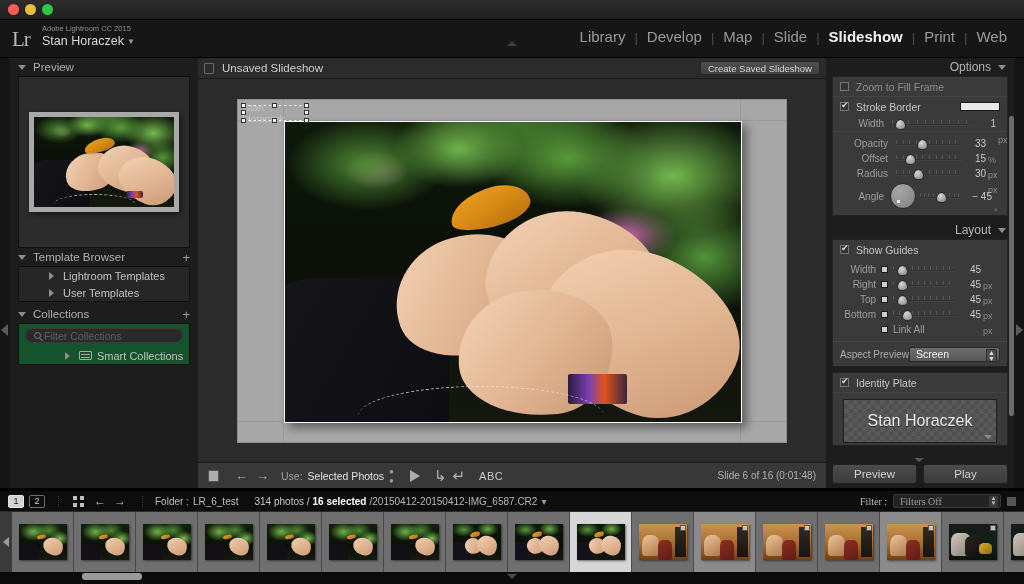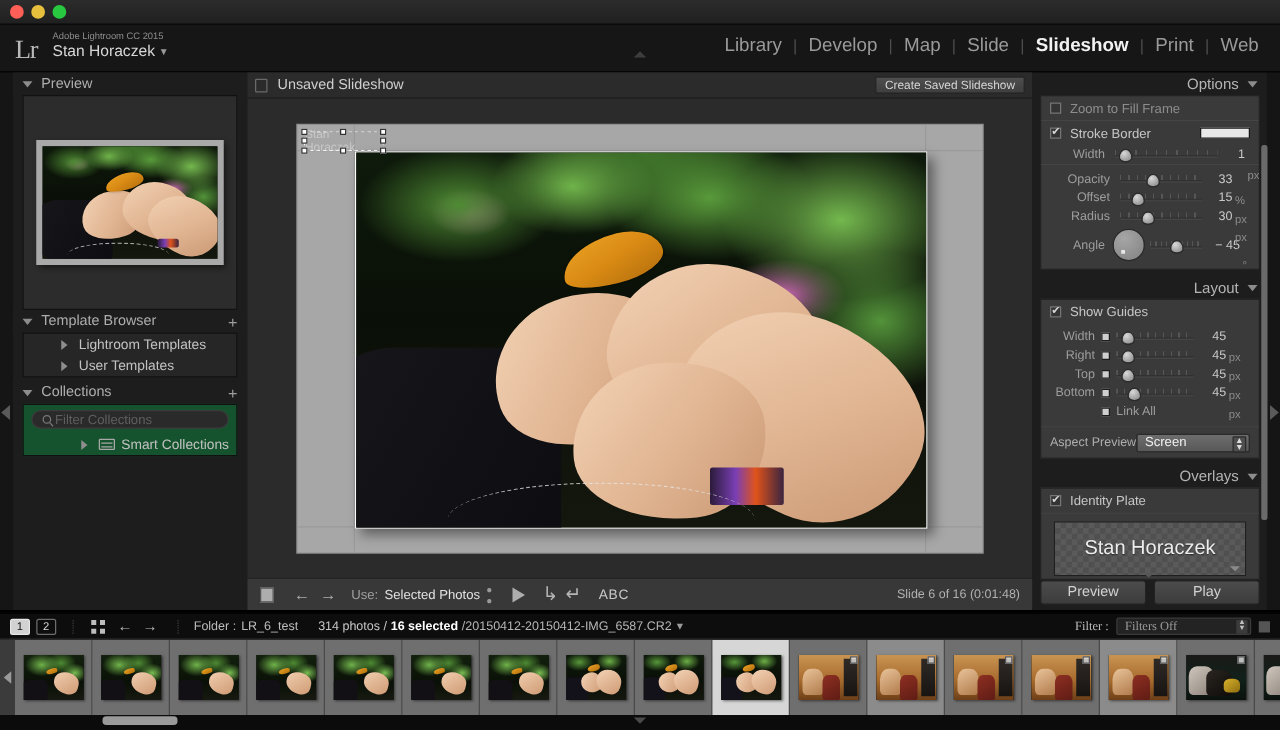--- a/index.html
+++ b/index.html
@@ -773,24 +773,20 @@
       <div class="divider" style="margin-top:4px"></div>
       <div class="grow" style="height:24px">
         <span class="sl-label" style="width:auto;color:#aeaeae">Aspect Preview</span>
         <span class="dropdown">
           <span>Screen</span>
           <span class="arrows">▲<br>▼</span>
         </span>
       </div>
     </div>
 
-    <div class="rp-head">
-      <span>Overlays</span>
-      <span class="tri"></span>
-    </div>
     <div class="group">
       <div class="grow">
         <span class="cbox checked"></span>
         <span>Identity Plate</span>
       </div>
       <div class="divider"></div>
       <div class="idplate-preview">
         <span class="txt">Stan Horaczek</span>
         <span class="tri-sm"></span>
       </div>

